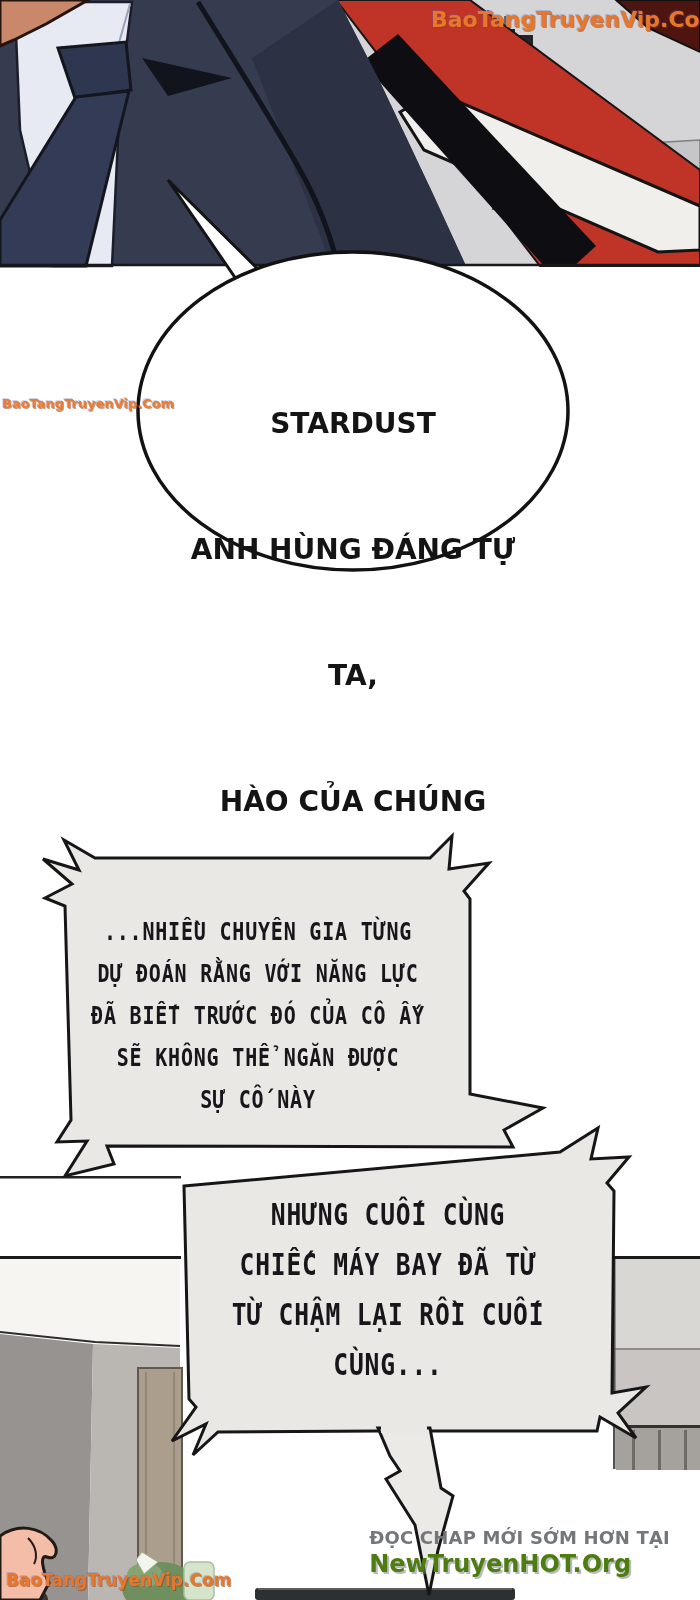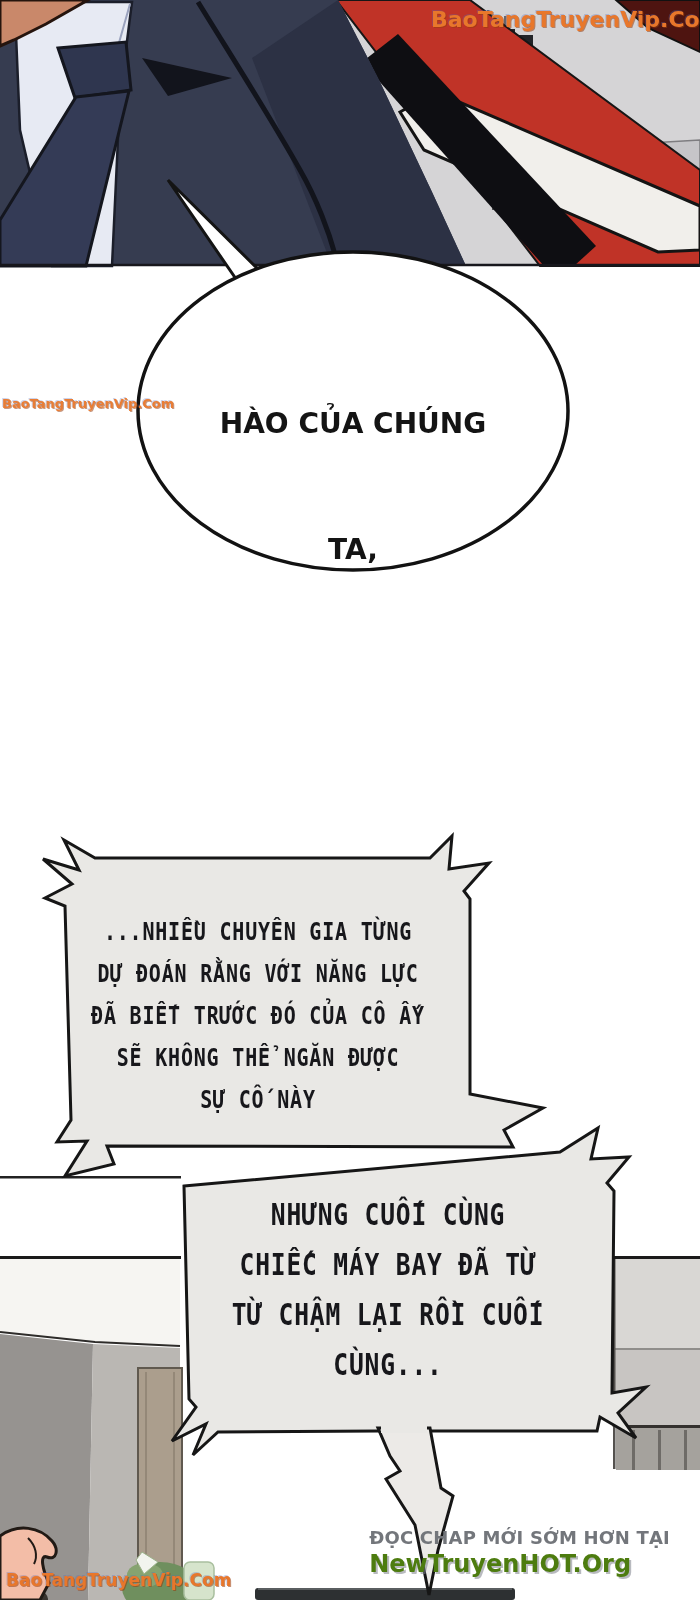--- a/index.html
+++ b/index.html
@@ -141,22 +141,24 @@
            L598,1128 L591,1159 L629,1157 L607,1183 L614,1191
            L612,1393
            L646,1387 L618,1413 L636,1438 L600,1417 L597,1431
            L452,1431 L378,1431 L218,1432
            L193,1455 L206,1424 L172,1441 L196,1407 L189,1399 Z" fill="#e9e8e5" stroke="#161616" stroke-width="3" stroke-linejoin="miter"></path>
   <path d="M378,1428 L430,1428 L441,1488 L453,1496 L438,1550 L429,1595 L415,1525 L386,1479 L400,1471 L390,1456 Z" fill="#eceae7" stroke="#161616" stroke-width="3" stroke-linejoin="miter"></path>
   <rect x="381" y="1424" width="46" height="9" fill="#e9e8e5"></rect>
 </svg>
 
 <div class="txt bubble-text">
+  <div>STARDUST</div>
+  <div>ANH HÙNG ĐÁNG TỰ</div>
+  <div>TA,</div>
   <div>HÀO CỦA CHÚNG</div>
-  <div>TA,</div>
 </div>
 
 <div class="box-text box1-text">
   <div>...NHIỀU CHUYÊN GIA TỪNG</div>
   <div>DỰ ĐOÁN RẰNG VỚI NĂNG LỰC</div>
   <div>ĐÃ BIẾT TRƯỚC ĐÓ CỦA CÔ ẤY</div>
   <div>SẼ KHÔNG THỂ NGĂN ĐƯỢC</div>
   <div>SỰ CỐ NÀY</div>
 </div>
 

